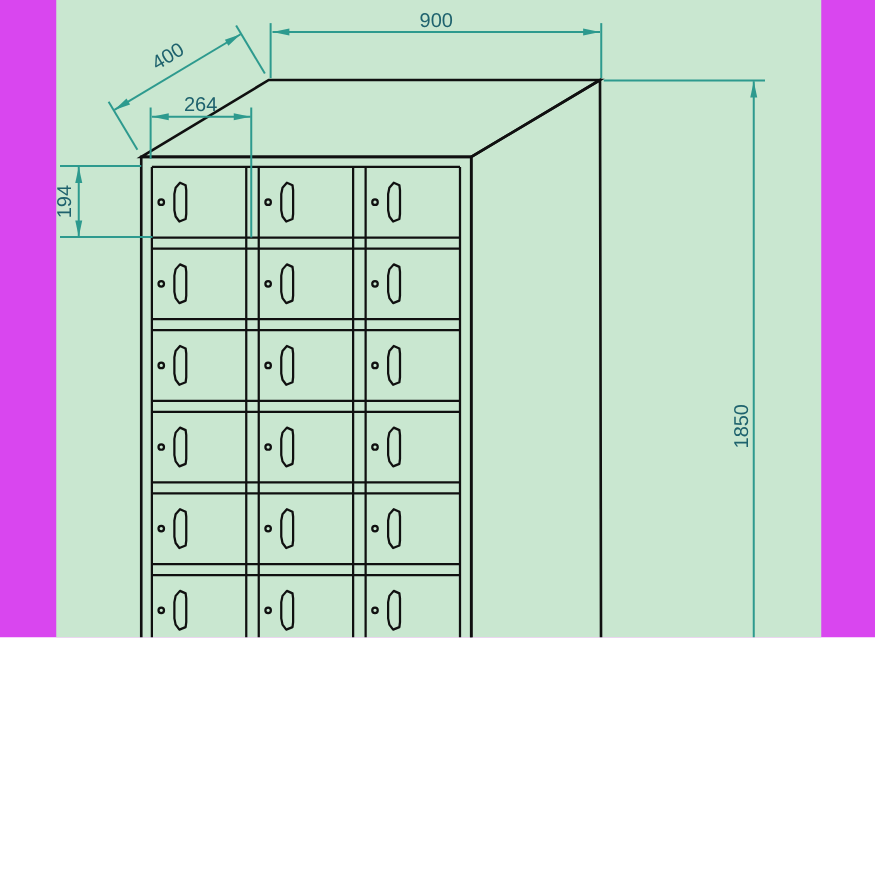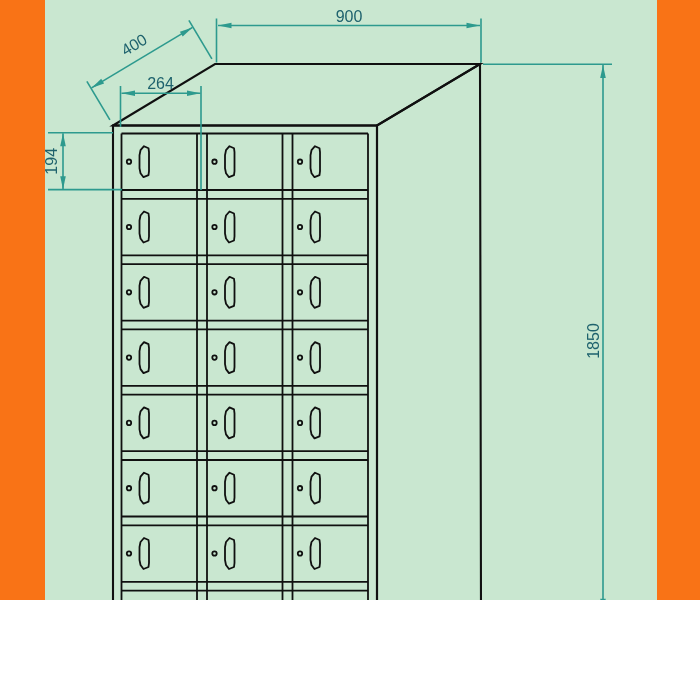--- a/index.html
+++ b/index.html
@@ -1,16 +1,16 @@
 <!DOCTYPE html>
 <html style="--bg-green: #c9e7d0; --line-black: #101010; --dim-line: #2d9a8e; --dim-text: #1e626d;"><head>
 <meta charset="utf-8">
 <style>
   html,body{margin:0;padding:0;background:#ffffff;}
-  .page{width:700px;height:600px;position:relative;overflow:hidden;background:#f97316;}
+  .page{width:700px;height:510px;position:relative;overflow:hidden;background:#d946ef;}
   svg{display:block;}
   .blk{stroke:var(--line-black);fill:none;stroke-width:2.1;stroke-linejoin:miter;}
   .blk-thin{stroke:var(--line-black);fill:none;stroke-width:1.8;}
   .dimline{stroke:var(--dim-line);fill:none;stroke-width:1.6;}
   .dimarrow{fill:var(--dim-line);stroke:none;}
   .dimtext{fill:var(--dim-text);font-family:"Liberation Sans",sans-serif;font-size:16px;}
 </style>
 </head>
 <body>
 

